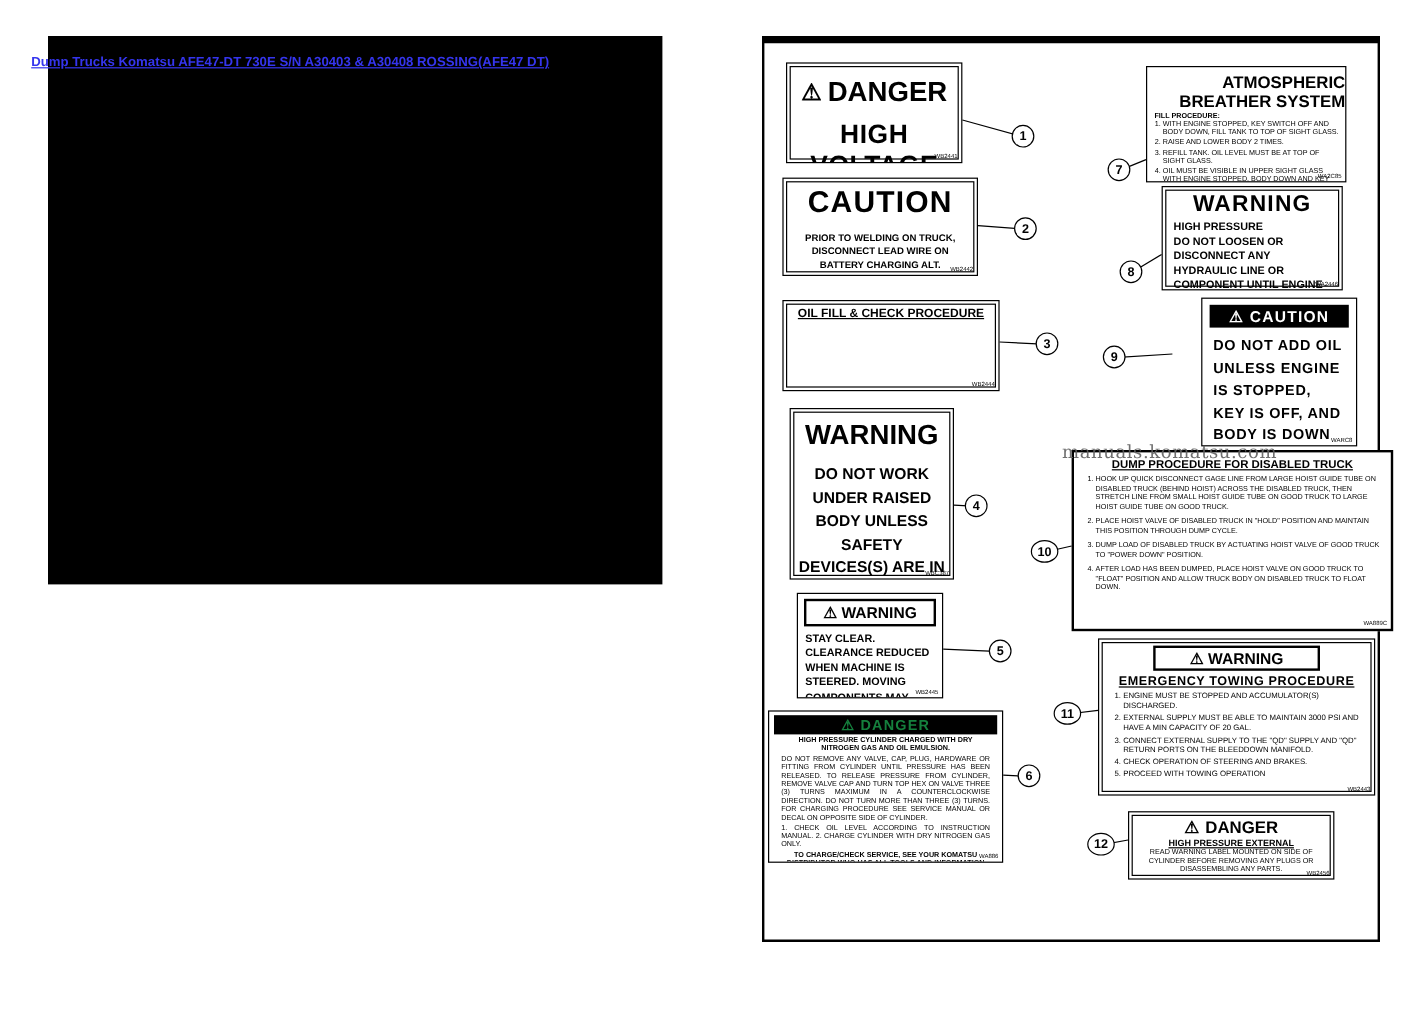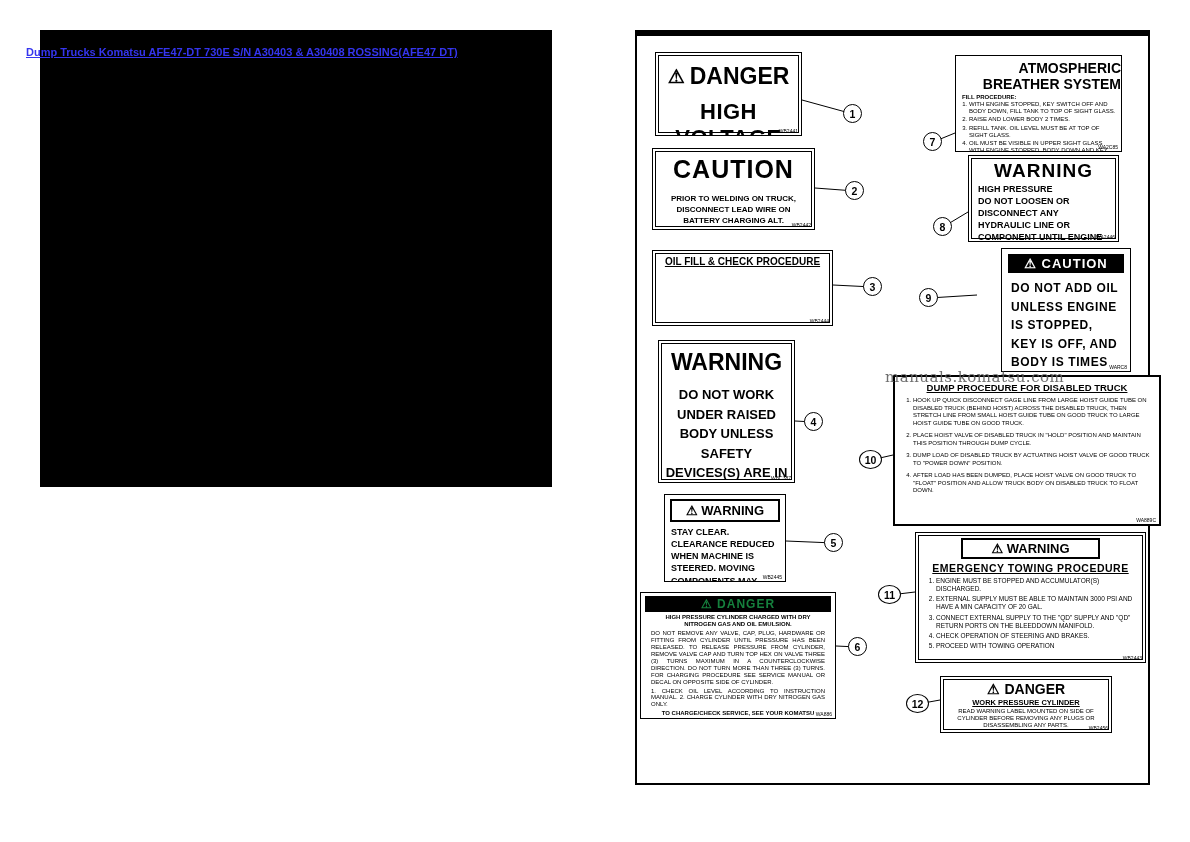--- a/index.html
+++ b/index.html
@@ -134,21 +134,21 @@
 
 <div class="decal dbl" style="left:968px;top:155px;width:151px;height:87px;">
   <div class="l8-title">WARNING</div>
   <div class="l8-sub">HIGH PRESSURE</div>
   <div class="l8-body">DO NOT LOOSEN OR DISCONNECT ANY HYDRAULIC LINE OR COMPONENT UNTIL ENGINE IS STOPPED AND KEY SWITCH IS OFF.</div>
   <span class="code">WA2446</span>
 </div>
 
 <div class="decal" style="left:977px;top:248px;width:130px;height:124px;margin-left:24px;">
   <div class="l9-head"><span class="tri">⚠</span> <span>CAUTION</span></div>
-  <div class="l9-body">DO NOT ADD OIL UNLESS ENGINE IS STOPPED, KEY IS OFF, AND BODY IS TIMES</div>
+  <div class="l9-body">DO NOT ADD OIL UNLESS ENGINE IS STOPPED, KEY IS OFF, AND BODY IS DOWN</div>
   <span class="code">WARC8</span>
 </div>
 
 <div class="decal" style="left:893px;top:375px;width:268px;height:151px;border-width:2px;">
   <div class="l10-title">DUMP PROCEDURE FOR DISABLED TRUCK</div>
   <ol class="l10-list">
     <li>HOOK UP QUICK DISCONNECT GAGE LINE FROM LARGE HOIST GUIDE TUBE ON DISABLED TRUCK (BEHIND HOIST) ACROSS THE DISABLED TRUCK, THEN STRETCH LINE FROM SMALL HOIST GUIDE TUBE ON GOOD TRUCK TO LARGE HOIST GUIDE TUBE ON GOOD TRUCK.</li>
     <li>PLACE HOIST VALVE OF DISABLED TRUCK IN "HOLD" POSITION AND MAINTAIN THIS POSITION THROUGH DUMP CYCLE.</li>
     <li>DUMP LOAD OF DISABLED TRUCK BY ACTUATING HOIST VALVE OF GOOD TRUCK TO "POWER DOWN" POSITION.</li>
     <li>AFTER LOAD HAS BEEN DUMPED, PLACE HOIST VALVE ON GOOD TRUCK TO "FLOAT" POSITION AND ALLOW TRUCK BODY ON DISABLED TRUCK TO FLOAT DOWN.</li>
@@ -167,21 +167,21 @@
     <li>PROCEED WITH TOWING OPERATION</li>
   </ol>
   <span class="code">WB2443</span>
 </div>
 
 <div class="decal dbl" style="left:940px;top:676px;width:172px;height:57px;">
   <div class="l12-head">
       <span class="tri">⚠</span> 
       <span>DANGER</span>
     </div>
-  <div class="l12-sub">WORK PRESSURE CYLINDER</div>
+  <div class="l12-sub">HIGH PRESSURE EXTERNAL</div>
   <div class="l12-body">READ WARNING LABEL MOUNTED ON SIDE OF CYLINDER BEFORE REMOVING ANY PLUGS OR DISASSEMBLING ANY PARTS.</div>
   <span class="code">WB2456</span>
 </div>
 
 <svg class="leaders" width="1190" height="842">
   <line x1="802" y1="100" x2="853" y2="114"></line>
   <line x1="815" y1="188" x2="855" y2="191"></line>
   <line x1="833" y1="285" x2="873" y2="287"></line>
   <line x1="795" y1="421" x2="814" y2="422"></line>
   <line x1="786" y1="541" x2="834" y2="543"></line>

